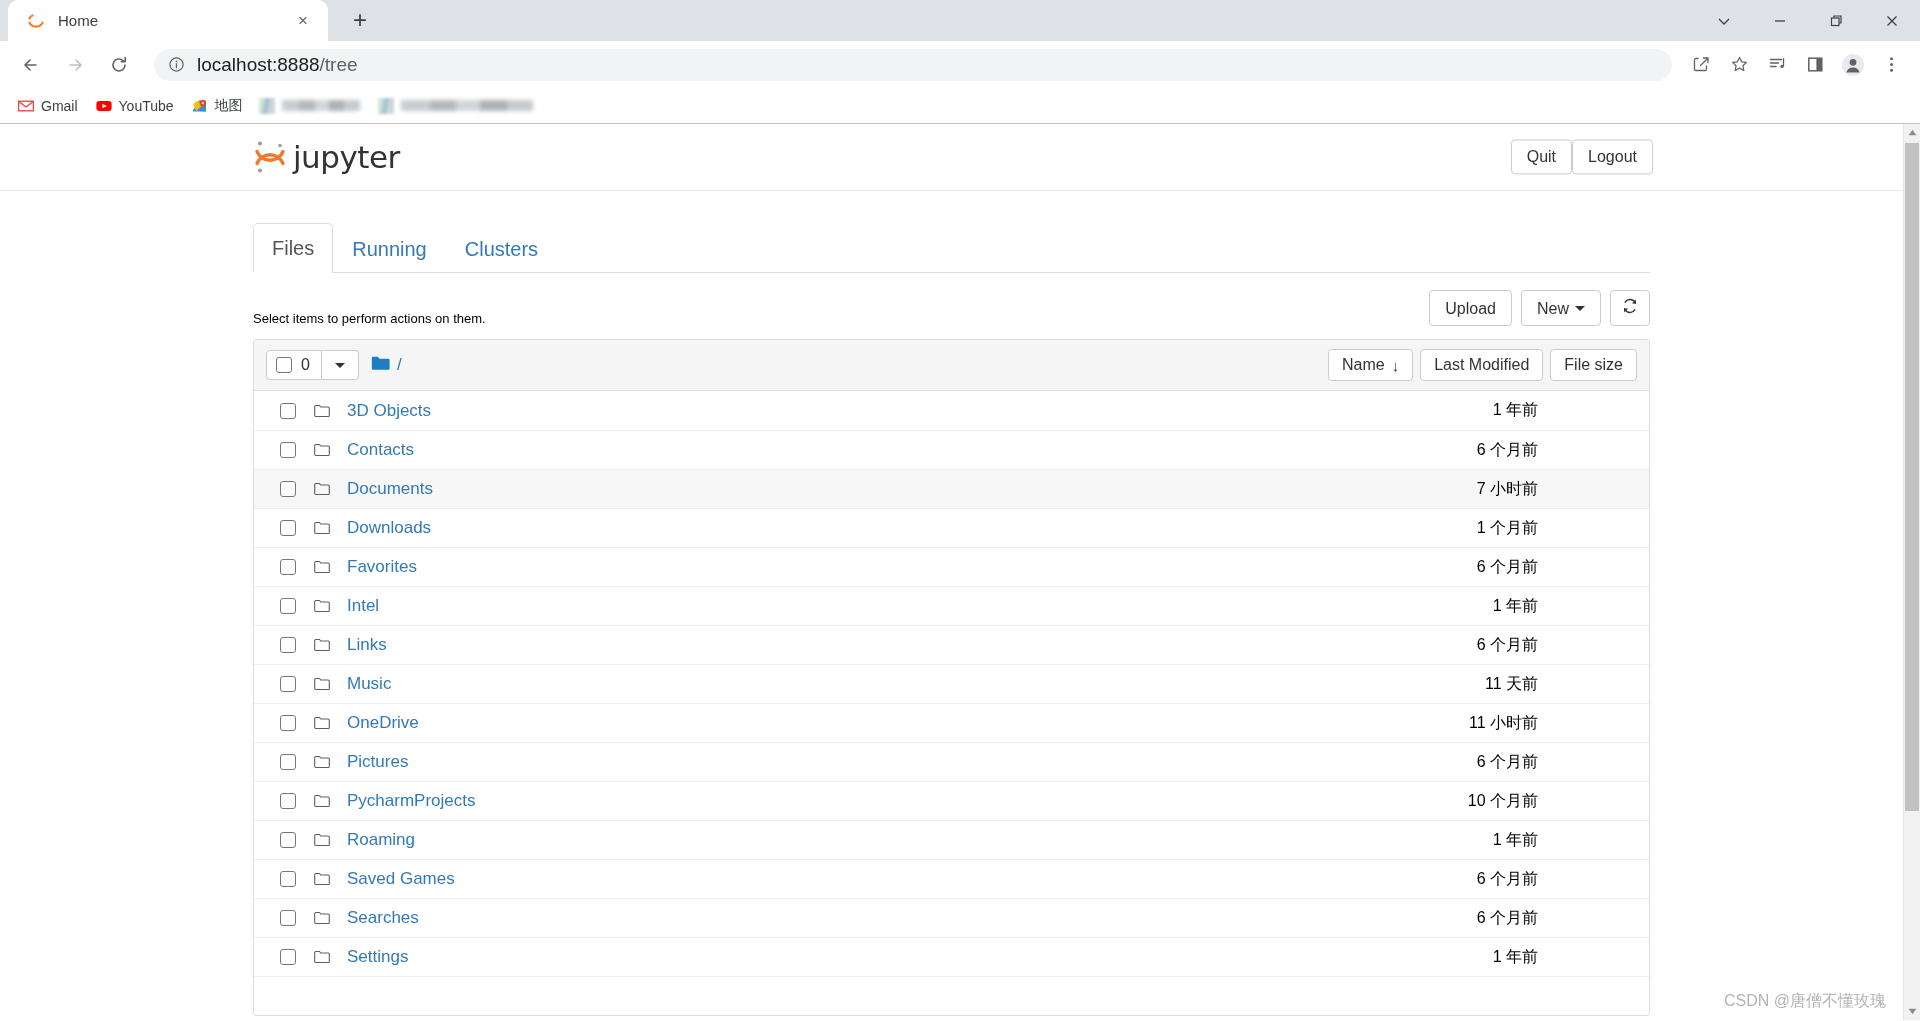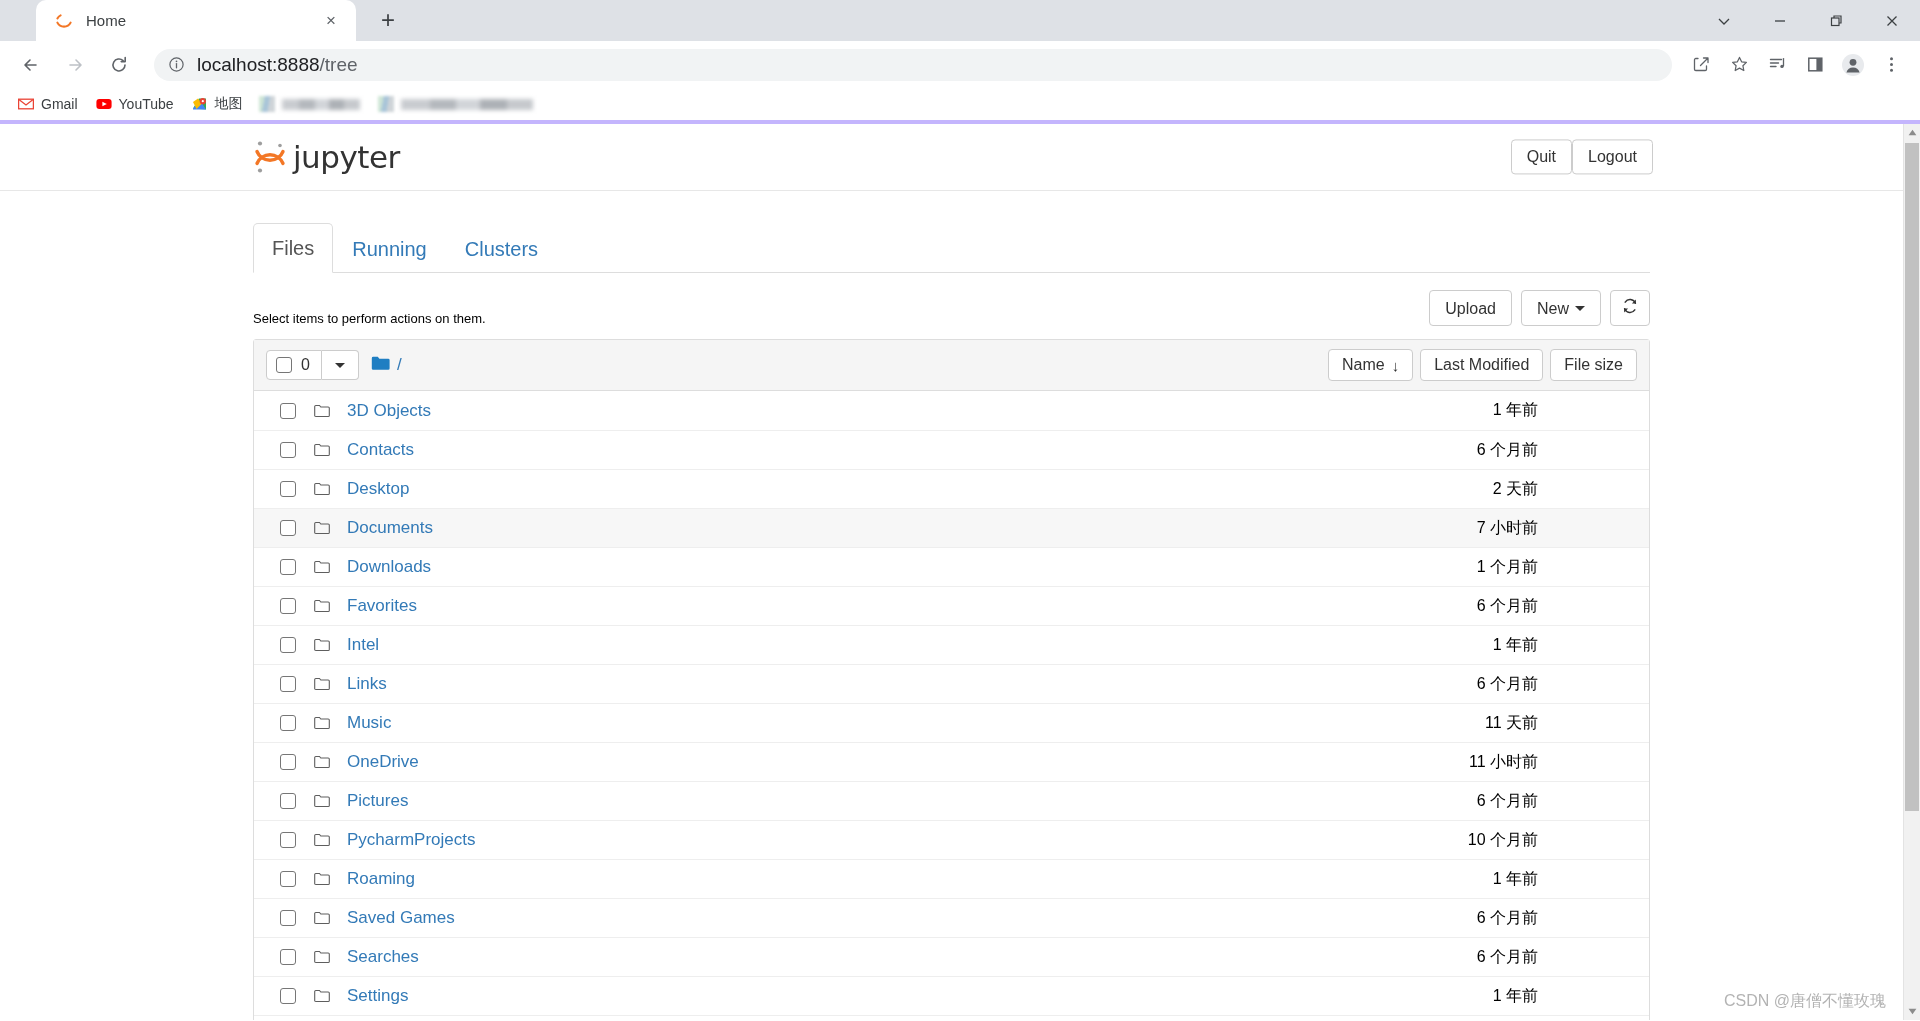--- a/index.html
+++ b/index.html
@@ -14,21 +14,20 @@
 
   
   .browser { width: 1920px; height: 1021px; position: relative; }
 
   .tabstrip {
     height: 41px;
     background: #dee1e6;
     display: flex;
     align-items: flex-end;
     position: relative;
-    padding-left: 28px;
   }
   .tab {
     width: 320px; height: 41px;
     background: #ffffff;
     border-radius: 10px 10px 0 0;
     display: flex; align-items: center;
     padding: 0 12px 0 18px;
     margin-left: 8px;
     position: relative;
   }
@@ -90,21 +89,21 @@
     display: flex; align-items: center; justify-content: center;
     color: #5f6368; border-radius: 50%;
   }
   .tb-icon.avatar { color: #5f6368; }
 
   .bookmarks {
     height: 36px;
     background: #ffffff;
     display: flex; align-items: center;
     padding: 0 10px;
-    border-bottom: 4px solid #c4b5fd;
+    border-bottom: 1px solid #c4b5fd;
   }
   .bm {
     display: flex; align-items: center;
     padding: 0 8px; height: 28px;
     margin-right: 2px; border-radius: 4px;
   }
   .bm-icon { width: 16px; height: 16px; margin-right: 7px; display: block; flex: 0 0 16px; }
   .bm-label { font-size: 14px; color: #3c4043; white-space: nowrap; }
   .bm-blur { display: flex; align-items: center; padding: 0 6px; height: 28px; margin-right: 6px; }
   .blur-ico {
@@ -532,33 +531,20 @@
                 </div>
                 <div class="icon-cell">
                   <svg width="16" height="14" viewBox="0 0 16 14">
                     <path d="M0.7 2.6a1.1 1.1 0 0 1 1.1-1.1h3.7l1.3 1.5h7.4a1.1 1.1 0 0 1 1.1 1.1v7.3a1.1 1.1 0 0 1-1.1 1.1H1.8a1.1 1.1 0 0 1-1.1-1.1z" fill="none" stroke="#5e5e5e" stroke-width="1.1"></path>
                   </svg>
                 </div>
                 <div class="name-cell">Contacts</div>
                 <div class="time-cell">6 个月前</div>
                 <div class="size-cell"></div>
               </div>
-              <div class="row">
-                <div class="cb-cell">
-                  <input type="checkbox" class="cb" style="">
-                </div>
-                <div class="icon-cell">
-                  <svg width="16" height="14" viewBox="0 0 16 14">
-                    <path d="M0.7 2.6a1.1 1.1 0 0 1 1.1-1.1h3.7l1.3 1.5h7.4a1.1 1.1 0 0 1 1.1 1.1v7.3a1.1 1.1 0 0 1-1.1 1.1H1.8a1.1 1.1 0 0 1-1.1-1.1z" fill="none" stroke="#5e5e5e" stroke-width="1.1"></path>
-                  </svg>
-                </div>
-                <div class="name-cell">Desktop</div>
-                <div class="time-cell">2 天前</div>
-                <div class="size-cell"></div>
-              </div>
               <div class="row hover">
                 <div class="cb-cell">
                   <input type="checkbox" class="cb" style="">
                 </div>
                 <div class="icon-cell">
                   <svg width="16" height="14" viewBox="0 0 16 14">
                     <path d="M0.7 2.6a1.1 1.1 0 0 1 1.1-1.1h3.7l1.3 1.5h7.4a1.1 1.1 0 0 1 1.1 1.1v7.3a1.1 1.1 0 0 1-1.1 1.1H1.8a1.1 1.1 0 0 1-1.1-1.1z" fill="none" stroke="#5e5e5e" stroke-width="1.1"></path>
                   </svg>
                 </div>
                 <div class="name-cell">Documents</div>

